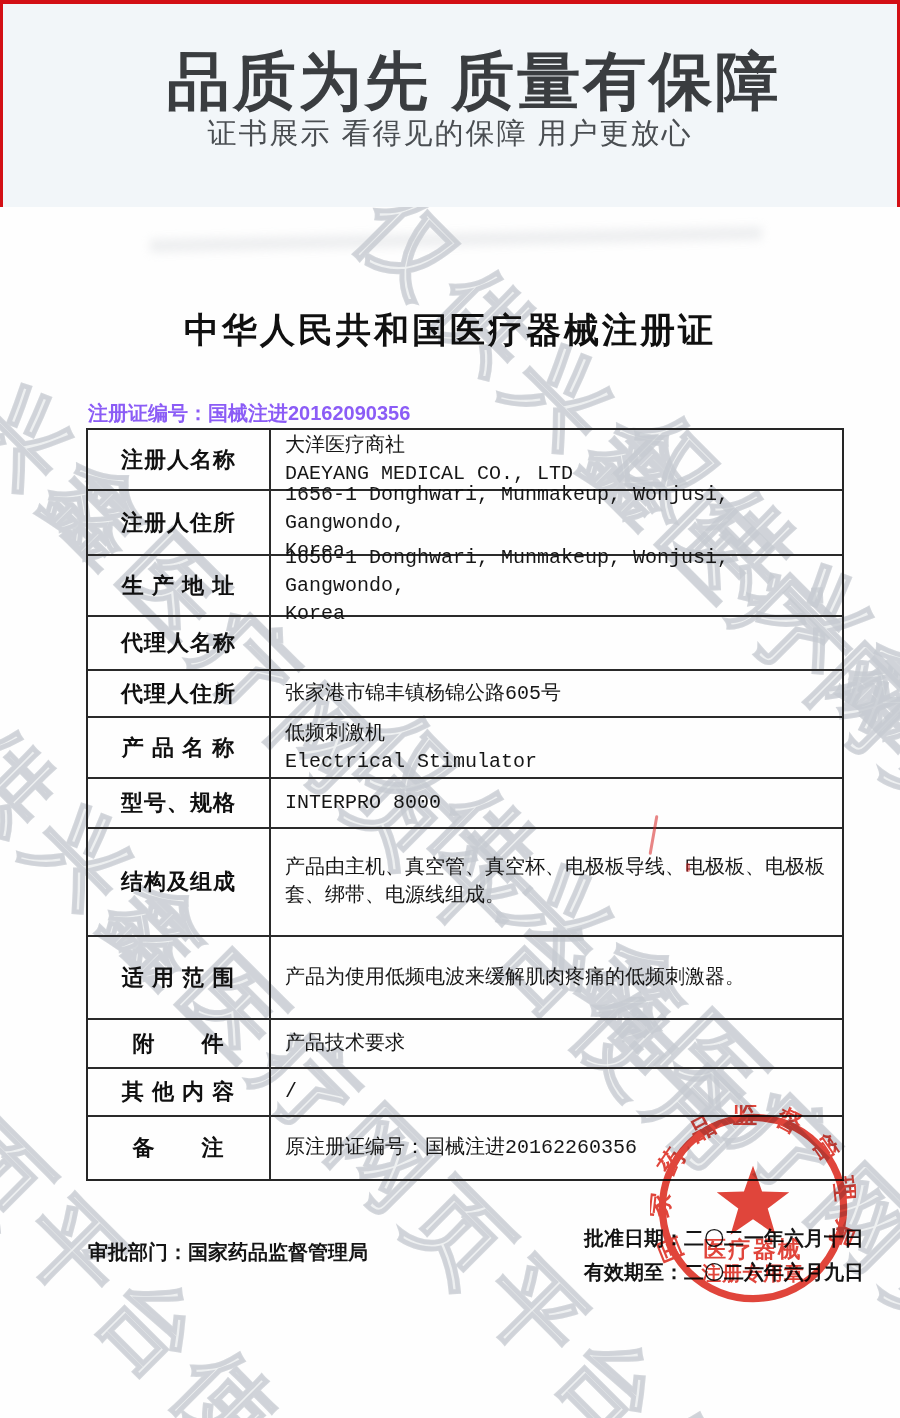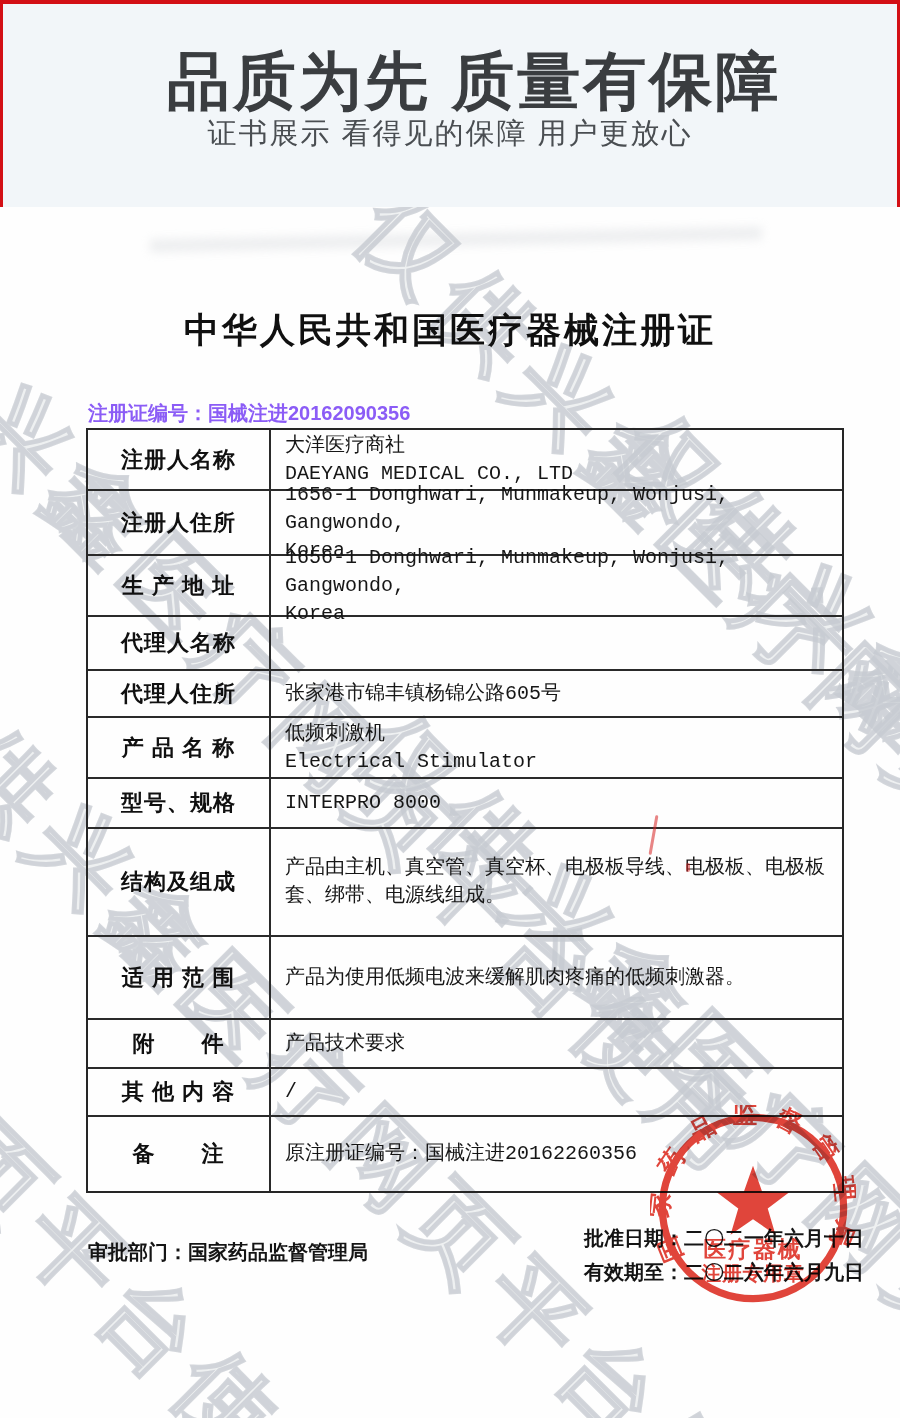--- a/index.html
+++ b/index.html
@@ -128,21 +128,21 @@
         <div class="tvalue">产品为使用低频电波来缓解肌肉疼痛的低频刺激器。</div>
       </div>
       <div class="trow" style="height:49px">
         <div class="tlabel">附　　件</div>
         <div class="tvalue">产品技术要求</div>
       </div>
       <div class="trow" style="height:48px">
         <div class="tlabel">其 他 内 容</div>
         <div class="tvalue">/</div>
       </div>
-      <div class="trow" style="height:76px">
+      <div class="trow" style="height:64px">
         <div class="tlabel">备　　注</div>
         <div class="tvalue">原注册证编号：国械注进20162260356</div>
       </div>
     </div>
 
     <div class="footer-left">
       <span>审批部门：</span><span>国家药品监督管理局</span>
     </div>
 
     <div class="footer-right">

